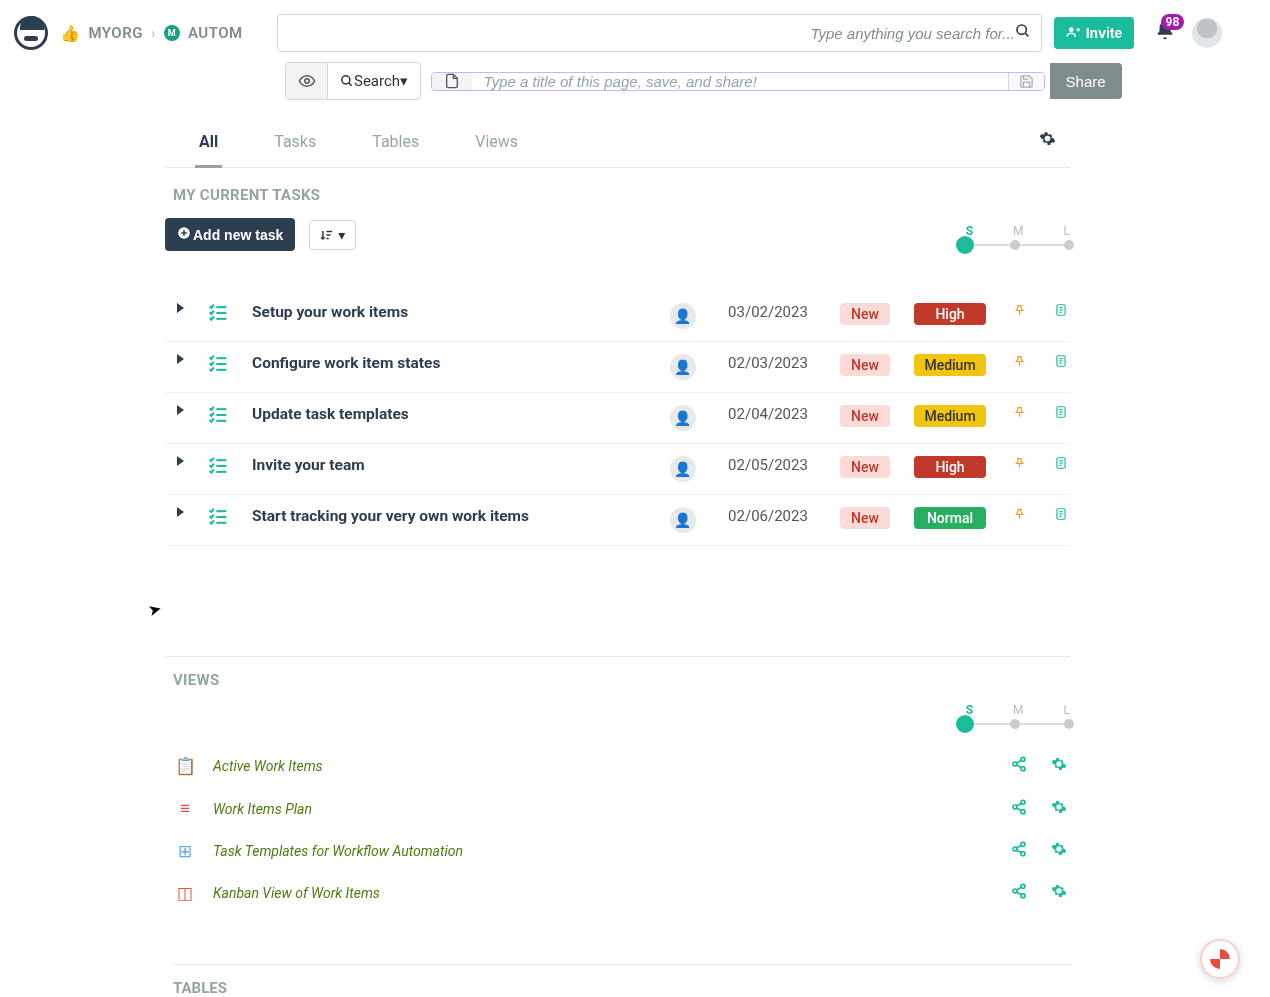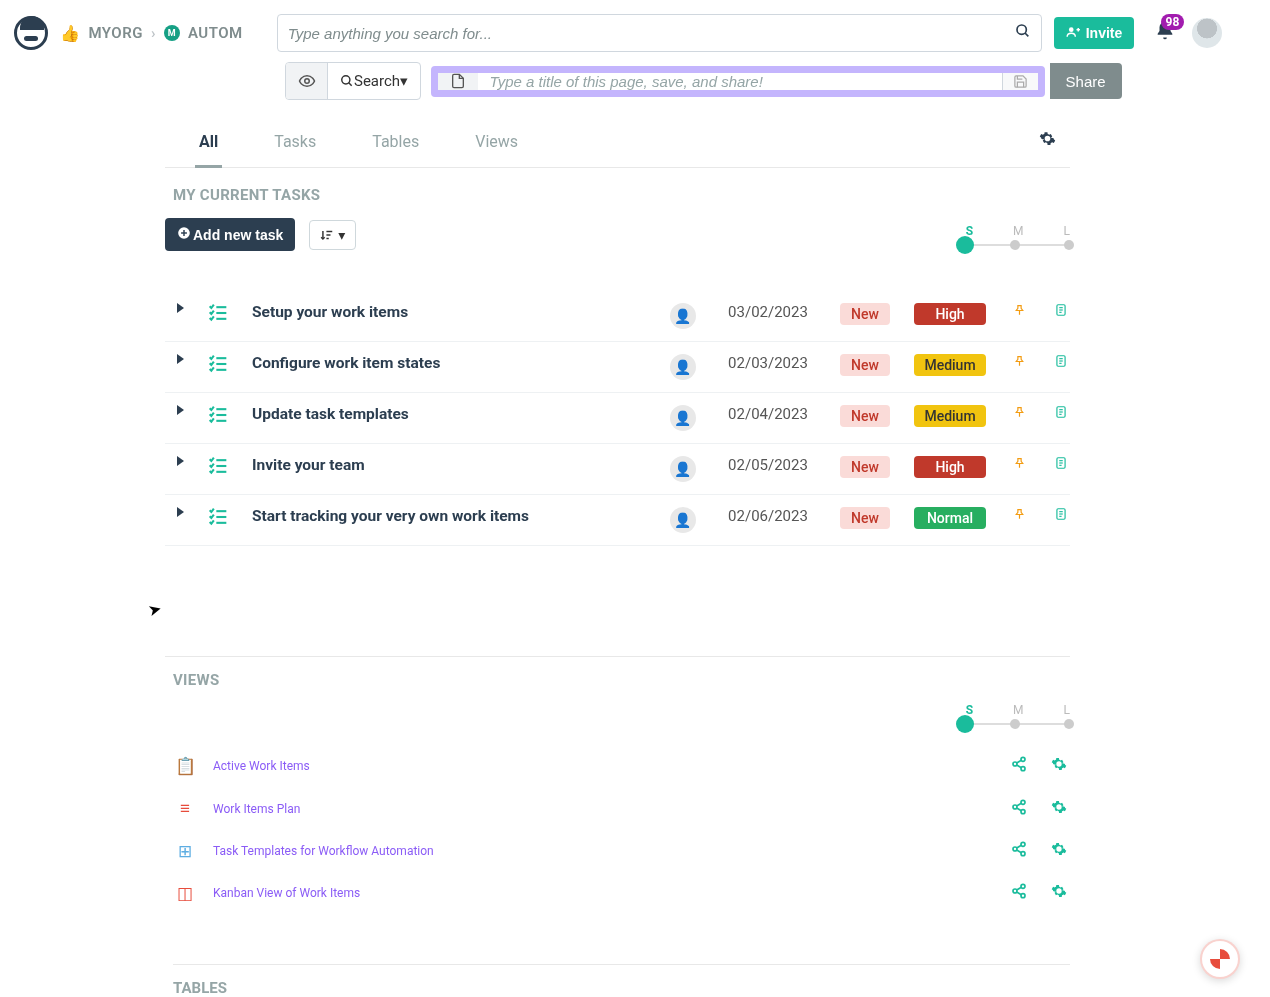--- a/index.html
+++ b/index.html
@@ -56,20 +56,21 @@
     border:1px solid #d0d7de;
     border-radius:4px;
     height:38px;
     padding:0 10px;
     margin-left: 22px;
     max-width: 765px;
   }
   .search-global input {
     flex:1; border:none; outline:none; font-size:15px; color:#333;
     font-style: italic;
+    text-align: right;
   }
   .search-global input::placeholder{ color:#7f8c8d; font-style: italic;}
   .search-global .sicon { color:#2c3e50; font-size:16px;}
   .btn-invite {
     background:#1abc9c; color:#fff; border:none; border-radius:4px;
     height:32px; padding:0 12px; font-weight:600; font-size:14px;
     display:flex; align-items:center; gap:6px; cursor:pointer;
   }
   .bell-wrap{ position:relative; color:#2c3e50; font-size:22px; cursor:pointer; margin:0 4px 0 8px;}
   .bell-wrap .count{
@@ -81,21 +82,21 @@
 
   
   .page-toolbar{
     margin-left: 285px;
     margin-top: 6px;
     display:flex; gap:10px; align-items:center;
   }
   .btn-group{ display:flex; border:1px solid #d0d7de; border-radius:4px; overflow:hidden;}
   .btn-eye{ width:42px;height:36px;display:flex;align-items:center;justify-content:center;background:#f1f3f5;border-right:1px solid #d0d7de;cursor:pointer;color:#555;}
   .btn-search2{ padding:0 12px;height:36px;display:flex;align-items:center;gap:0;cursor:pointer;font-size:15px;color:#333;}
-  .title-group{ display:flex; border:7px solid #c4b5fd; border-radius:4px; overflow:hidden; flex:0 0 614px;}
+  .title-group{ display:flex; border:1px solid #c4b5fd; border-radius:4px; overflow:hidden; flex:0 0 614px;}
   .title-icon{ width:40px;display:flex;align-items:center;justify-content:center;color:#555;border-right:0;background:#f1f3f5;}
   .title-input{ flex:1; padding:0 12px; border:none; outline:none; font-size:15px; font-style:italic;}
   .title-input::placeholder{color:#95a5a6;font-style:italic;}
   .title-save{ width:36px;display:flex;align-items:center;justify-content:center;border-left:1px solid #d0d7de;color:#aaa;background:#f8f9fa;}
   .btn-share{ background:#7f8c8d;color:#fff;border:none;height:36px;padding:0 16px;font-size:15px;border-radius:0 4px 4px 0;cursor:pointer;margin-left:-5px;}
 
   
   .content{ margin-left:165px; margin-right:200px; margin-top:22px;}
   .tabs{ display:flex; gap:48px; border-bottom:1px solid #e8e8e8; padding-left:30px; position:relative;}
   .tab{ padding:10px 4px 14px; color:#95a5a6; font-size:16px; cursor:pointer;}
@@ -133,21 +134,21 @@
   .pill-high{ background:#c0392b;}
   .pill-medium{ background:#f1c40f; color:#333;}
   .pill-normal{ background:#27ae60;}
   .pin{ color:#f39c12; font-size:15px; cursor:pointer; width:18px; text-align:center;}
   .doc{ color:#1abc9c; font-size:15px; cursor:pointer; width:18px; text-align:center;}
 
   
   .views-section{ margin-top:110px; border-top:1px solid #e8e8e8; padding-top:14px;}
   .view-row{ display:flex; align-items:center; padding:11px 0 11px 10px; gap:18px;}
   .view-icon{ width:20px; font-size:17px; text-align:center;}
-  .view-title{ flex:1; font-size:12px; color:#8b5cf6; cursor:pointer;}
+  .view-title{ flex:1; font-size:14px; color:#4d7c0f; cursor:pointer;font-style:italic;}
   .view-act{ color:#1abc9c; font-size:17px; cursor:pointer; width:22px; text-align:center;}
 
   .tables-head-bottom{ color:#95a5a6; font-weight:700; font-size:15px; margin-top:50px; border-top:1px solid #e8e8e8; padding-top:14px; margin-left:8px;}
 
   
   .help-bubble{
     position:absolute; bottom:18px; right:30px;
     width:40px;height:40px;border-radius:50%;
     background:#fff;border:2px solid #e74c3c40;
     display:flex;align-items:center;justify-content:center;

